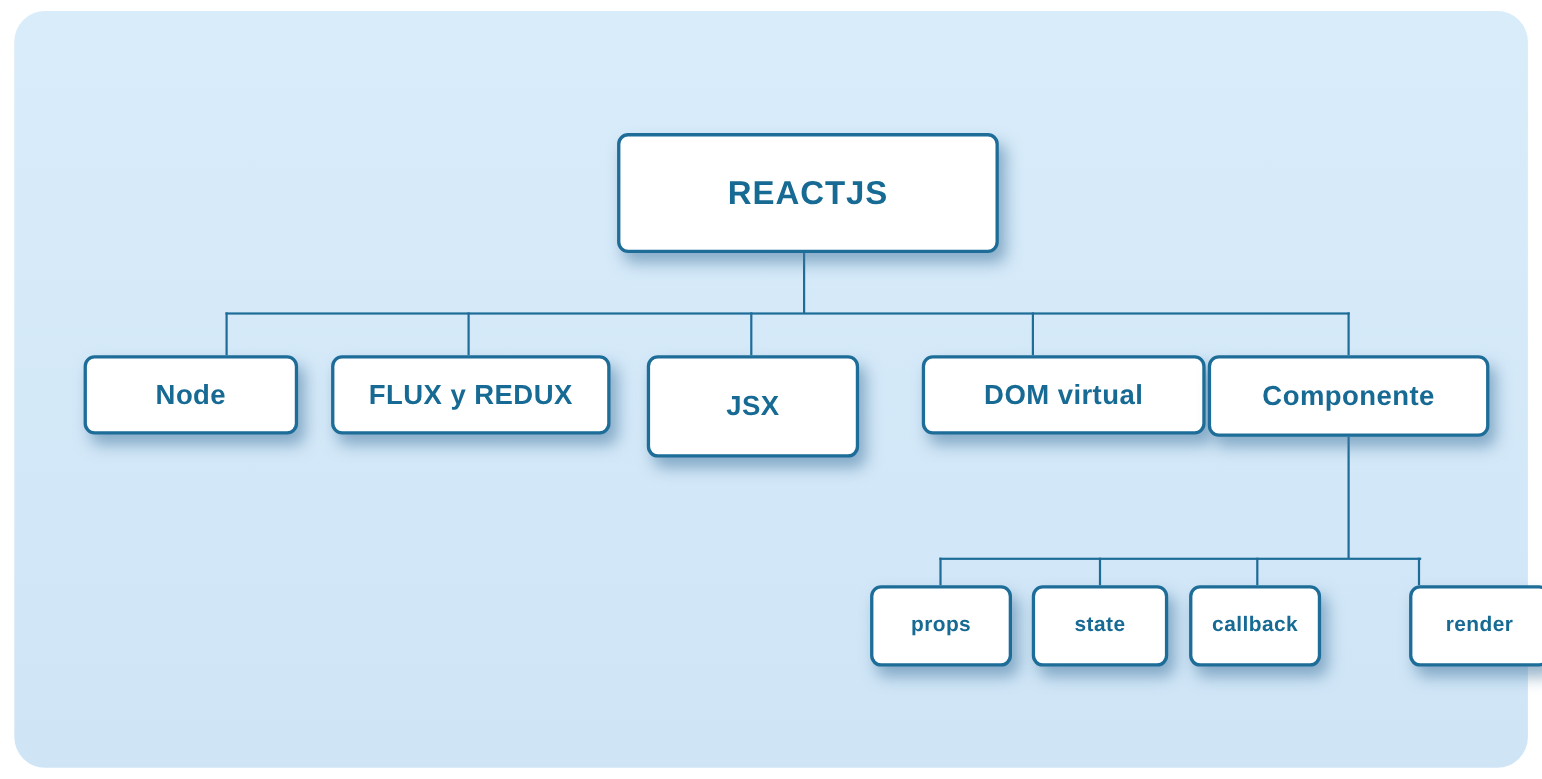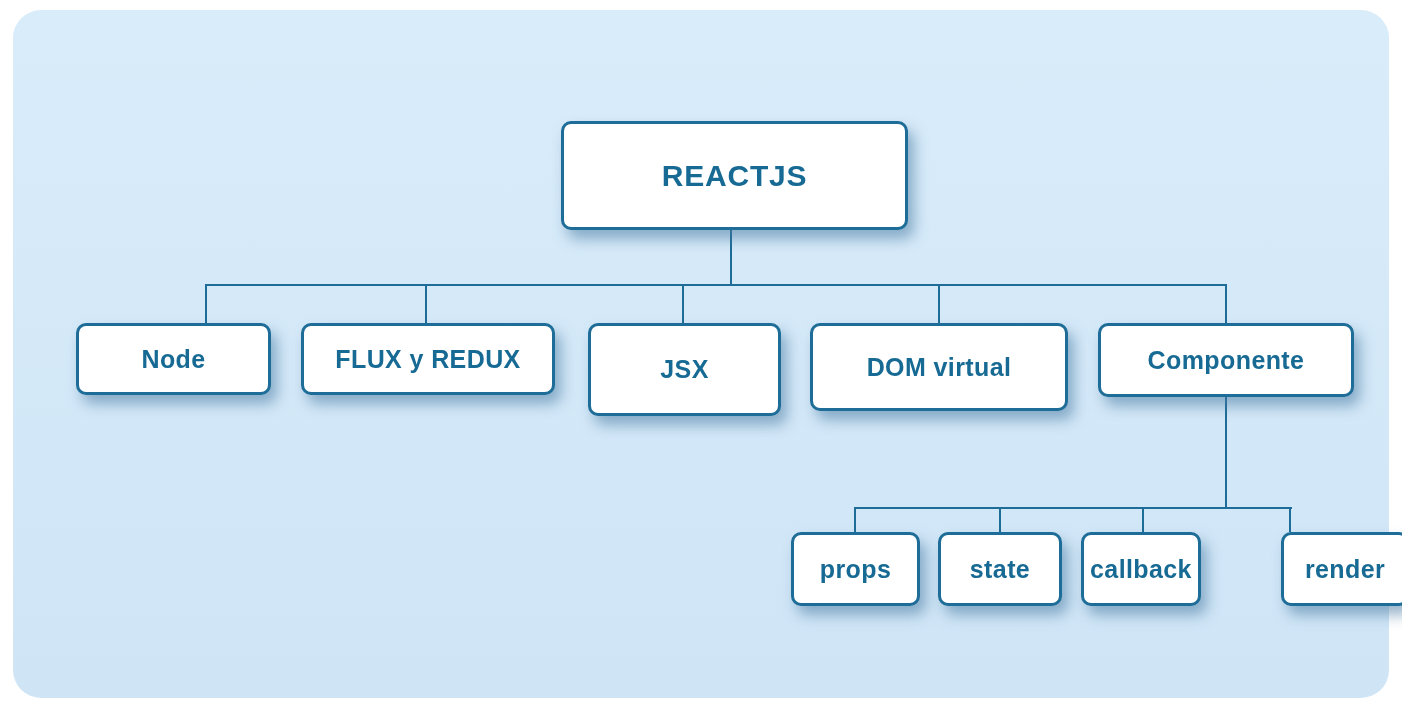--- a/index.html
+++ b/index.html
@@ -36,29 +36,29 @@
     box-sizing:border-box;
   }
   .node-label{
     color:var(--text);
     font-weight:bold;
     letter-spacing:0.4px;
     white-space:nowrap;
   }
   .root-label{font-size:30px;letter-spacing:0.8px;}
   .l1-label{font-size:25px;}
-  .l2-label{font-size:25px;}
+  .l2-label{font-size:19px;}
 
   
   #box-root{left:548px;top:111px;width:347px;height:109px;}
   
   #box-node{left:63px;top:313px;width:195px;height:72px;text-align:right;}
   #box-flux{left:288px;top:313px;width:254px;height:72px;}
   #box-jsx{left:575px;top:313px;width:193px;height:93px;}
-  #box-dom{left:797px;top:313px;width:258px;height:88px;}
+  #box-dom{left:825px;top:313px;width:258px;height:72px;}
   #box-comp{left:1085px;top:313px;width:256px;height:74px;}
   
   #box-props{left:778px;top:522px;width:129px;height:74px;}
   #box-state{left:925px;top:522px;width:124px;height:74px;text-align:center;}
   #box-callback{left:1068px;top:522px;width:120px;height:74px;}
   #box-render{left:1268px;top:522px;width:128px;height:74px;}
 
   
   #c-riser-root{left:717px;top:220px;width:2px;height:55px;}
   #c-h1{left:192px;top:274px;width:1022px;height:2px;}

